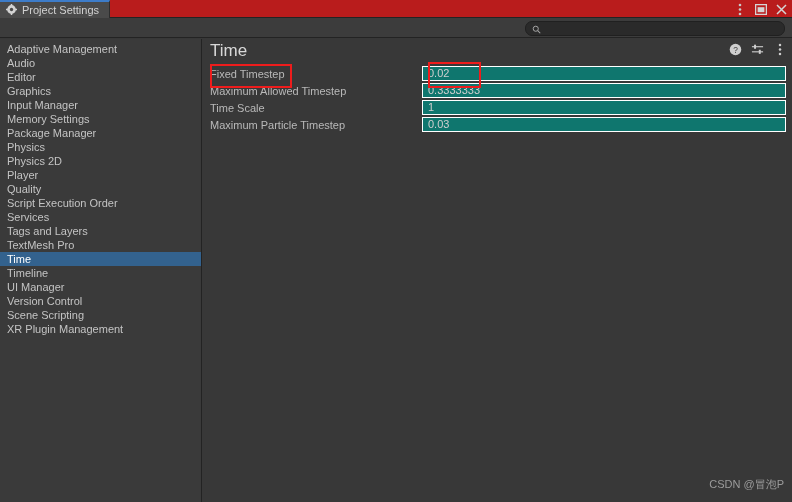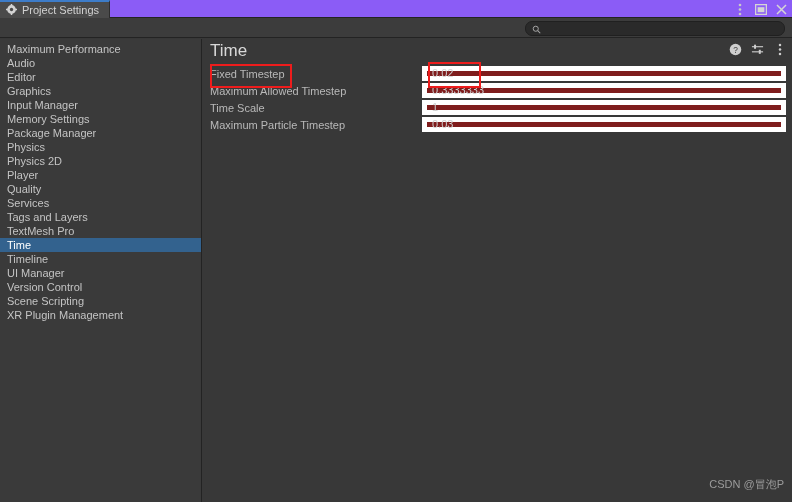--- a/index.html
+++ b/index.html
@@ -12,21 +12,21 @@
   #app {
     position: relative;
     width: 792px; height: 502px;
     background: #383838;
   }
 
   
   .tabbar {
     position: absolute; left: 0; top: 0;
     width: 792px; height: 18px;
-    background: #8b5cf6;
+    background: #b91c1c;
     border-bottom: 1px solid #232323;
   }
   .tab {
     position: absolute; left: 0; top: 0;
     height: 18px; padding: 0 10px 0 6px;
     display: flex; align-items: center; gap: 5px;
     background: #4a4a4a;
     border-top: 2px solid #3d7cc9;
     border-right: 1px solid #2d2d2d;
   }
@@ -118,22 +118,22 @@
   .row-label {
     width: 219px;
     padding-left: 7px;
     font-size: 11px; color: #b9b9b9;
     white-space: nowrap;
   }
   .row-field {
     flex: 1;
     margin-right: 6px;
     height: 15px;
-    background: #7f1d1d;
-    border: 5px solid #ffffff;
+    background: #0f766e;
+    border: 1px solid #ffffff;
     display: flex; align-items: center;
     padding-left: 5px;
   }
   .row-field span {
     font-size: 11px; color: #cfcfcf; line-height: 1;
   }
 
   
   .annot {
     position: absolute;
@@ -200,31 +200,32 @@
         <svg width="9" height="9" viewBox="0 0 12 12">
           <circle cx="5" cy="5" r="3.4" fill="none" stroke="#a8a8a8" stroke-width="1.3"></circle>
           <path d="M7.6 7.6 L11 11" stroke="#a8a8a8" stroke-width="1.4"></path>
         </svg>
       </span>
       <input type="text" placeholder="" style="">
     </div>
   </div>
 
   <div class="sidebar" id="sidebar">
-      <div class="side-item">Maximum Performance</div>
+      <div class="side-item">Adaptive Management</div>
       <div class="side-item">Audio</div>
       <div class="side-item">Editor</div>
       <div class="side-item">Graphics</div>
       <div class="side-item">Input Manager</div>
       <div class="side-item">Memory Settings</div>
       <div class="side-item">Package Manager</div>
       <div class="side-item">Physics</div>
       <div class="side-item">Physics 2D</div>
       <div class="side-item">Player</div>
       <div class="side-item">Quality</div>
+      <div class="side-item">Script Execution Order</div>
       <div class="side-item">Services</div>
       <div class="side-item">Tags and Layers</div>
       <div class="side-item">TextMesh Pro</div>
       <div class="side-item selected">Time</div>
       <div class="side-item">Timeline</div>
       <div class="side-item">UI Manager</div>
       <div class="side-item">Version Control</div>
       <div class="side-item">Scene Scripting</div>
       <div class="side-item">XR Plugin Management</div>
     </div>

